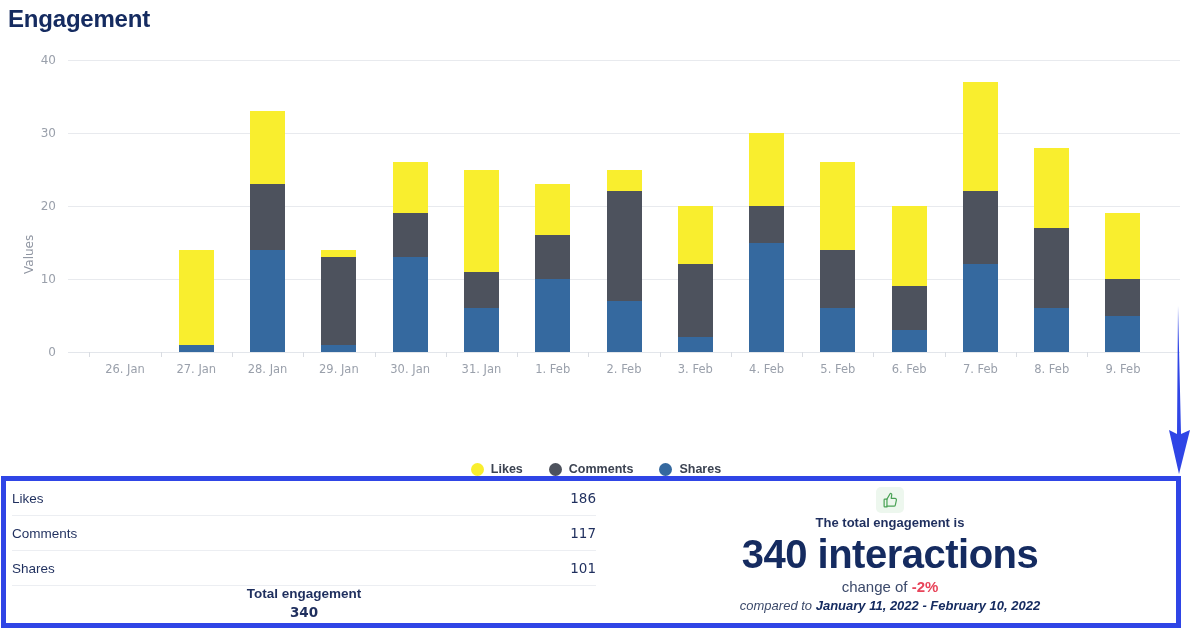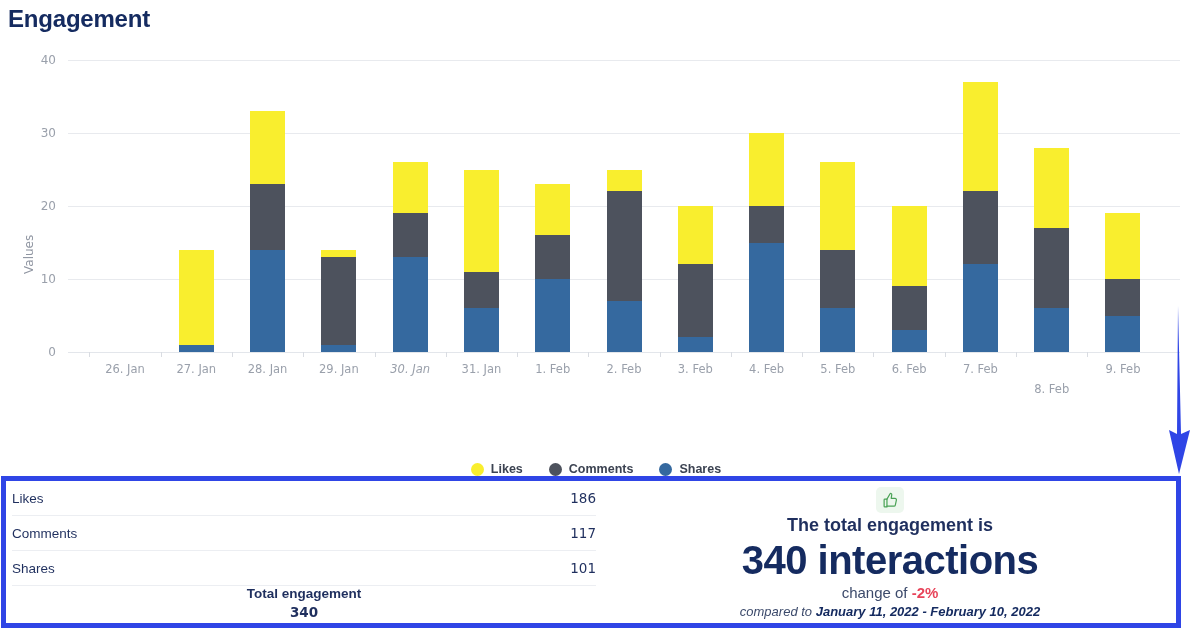--- a/index.html
+++ b/index.html
@@ -79,21 +79,21 @@
   .srow-value{font-family:"DejaVu Sans", sans-serif;}
 
   #summary-right{
     flex:1;display:flex;flex-direction:column;align-items:center;
     justify-content:flex-start;padding-top:6px;
   }
   #thumb-badge{
     width:28px;height:26px;background:#edf7ee;border-radius:5px;
     display:flex;align-items:center;justify-content:center;margin-bottom:2px;
   }
-  #summary-lead{font-size:18px;font-weight:700;color:#1f2f5e;margin-bottom:2px;}
+  #summary-lead{font-size:13px;font-weight:700;color:#1f2f5e;margin-bottom:2px;}
   #summary-big{font-size:40px;font-weight:700;color:#152b60;letter-spacing:-.5px;line-height:44px;}
   #summary-change{font-size:15px;color:#3c4a6b;margin-top:2px;}
   #summary-change-value{color:#e8445a;font-weight:700;}
   #summary-compare{font-size:13px;color:#3c4a6b;margin-top:3px;font-style:italic;}
   #summary-compare-range{font-weight:700;color:#152b60;}
 
   
   #annotation-arrow{position:absolute;left:1160px;top:306px;width:40px;height:170px;pointer-events:none;}
 </style>
 </head>
@@ -194,39 +194,39 @@
     <div id="xaxis-layer">
         <div class="xtickmark" style="left: 21.3846px;"></div>
         <div class="xlabel" style="left: 57.0256px;">26. Jan</div>
         <div class="xtickmark" style="left: 92.6667px;"></div>
         <div class="xlabel" style="left: 128.308px;">27. Jan</div>
         <div class="xtickmark" style="left: 163.949px;"></div>
         <div class="xlabel" style="left: 199.59px;">28. Jan</div>
         <div class="xtickmark" style="left: 235.231px;"></div>
         <div class="xlabel" style="left: 270.872px;">29. Jan</div>
         <div class="xtickmark" style="left: 306.513px;"></div>
-        <div class="xlabel" style="left: 342.154px; font-style: italic;">30. Jan</div>
+        <div class="xlabel" style="left: 342.154px;">30. Jan</div>
         <div class="xtickmark" style="left: 377.795px;"></div>
         <div class="xlabel" style="left: 413.436px;">31. Jan</div>
         <div class="xtickmark" style="left: 449.077px;"></div>
         <div class="xlabel" style="left: 484.718px;">1. Feb</div>
         <div class="xtickmark" style="left: 520.359px;"></div>
         <div class="xlabel" style="left: 556px;">2. Feb</div>
         <div class="xtickmark" style="left: 591.641px;"></div>
         <div class="xlabel" style="left: 627.282px;">3. Feb</div>
         <div class="xtickmark" style="left: 662.923px;"></div>
         <div class="xlabel" style="left: 698.564px;">4. Feb</div>
         <div class="xtickmark" style="left: 734.205px;"></div>
         <div class="xlabel" style="left: 769.846px;">5. Feb</div>
         <div class="xtickmark" style="left: 805.487px;"></div>
         <div class="xlabel" style="left: 841.128px;">6. Feb</div>
         <div class="xtickmark" style="left: 876.769px;"></div>
         <div class="xlabel" style="left: 912.41px;">7. Feb</div>
         <div class="xtickmark" style="left: 948.051px;"></div>
-        <div class="xlabel" style="left: 983.692px; margin-top: 20px;">8. Feb</div>
+        <div class="xlabel" style="left: 983.692px;">8. Feb</div>
         <div class="xtickmark" style="left: 1019.33px;"></div>
         <div class="xlabel" style="left: 1054.97px;">9. Feb</div>
       </div>
   </div>
   <div id="legend">
       <div class="legend-item">
         <span class="legend-dot" style="background: rgb(249, 238, 46);"></span>
         <span class="legend-label">Likes</span>
       </div>
       <div class="legend-item">

